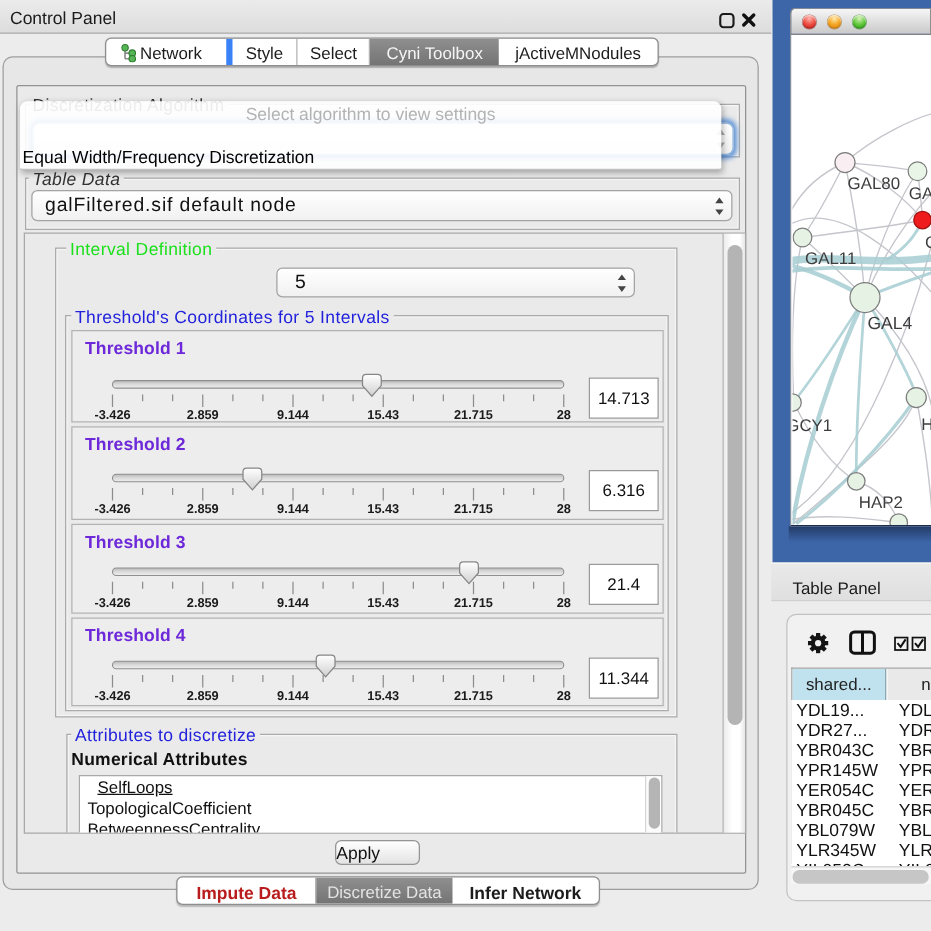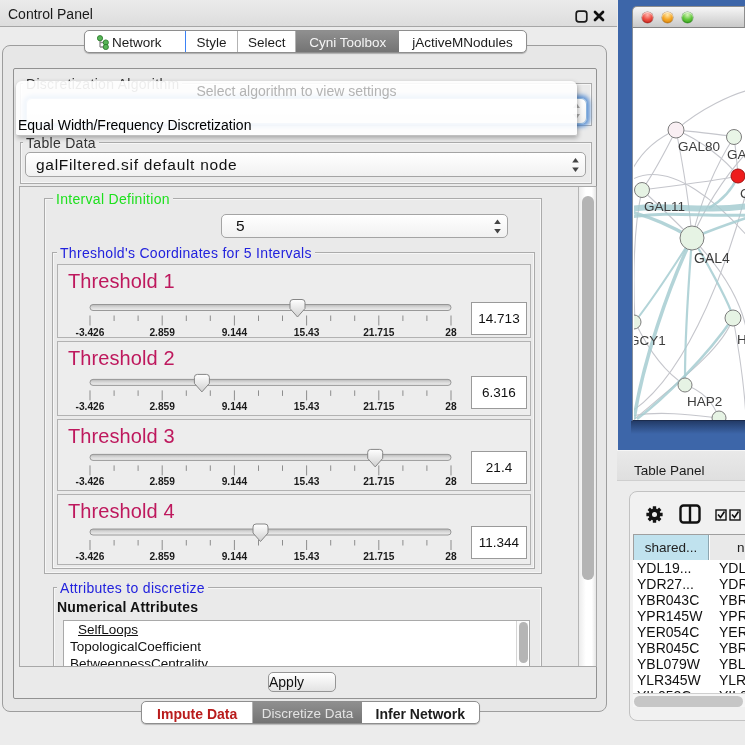--- a/index.html
+++ b/index.html
@@ -6,41 +6,41 @@
 html,body { width:745px; height:745px; }
 body { font-family:"Liberation Sans",sans-serif; background:#ececec; position:relative; overflow:hidden; }
 .abs { position:absolute; }
 .grp { position:absolute; border:1px solid #ababab; box-shadow:inset 0 0 0 1px rgba(255,255,255,0.55); }
 .grplbl { position:absolute; font-size:14px; letter-spacing:0.3px; color:#333; background:#eaeaea; padding:0 3px; line-height:14px; }
 .combo { position:absolute; background:linear-gradient(#ffffff,#f1f1f1); border:1px solid #a4a4a4; border-radius:5px; font-size:15.5px; letter-spacing:0.7px; color:#111; }
 .combo .tx { position:absolute; left:10px; top:3px; }
 .stepper { position:absolute; right:5px; top:3px; }
 .vfield { position:absolute; width:56px; height:33px; background:#fff; border:1px solid #9a9a9a; font-size:13.5px; color:#111; text-align:center; line-height:31px; }
 .blk { position:absolute; left:57px; width:474px; background:#ededed; border:1px solid #b2b2b2; }
-.blklbl { position:absolute; left:10px; top:5px; font-weight:normal; font-size:20px; letter-spacing:0.1px; color:#be185d; }
+.blklbl { position:absolute; left:10px; top:5px; font-weight:bold; font-size:14px; letter-spacing:0.1px; color:#6d28d9; }
 </style>
 </head>
 <body>
 
 <div class="abs" style="left:0;top:0;width:617px;height:27px;background:linear-gradient(#ebebeb,#dddddd);border-bottom:1px solid #a6a6a6;">
   <span style="position:absolute;left:8px;top:6px;font-size:14px;color:#1a1a1a;">Control Panel</span>
   <svg class="abs" style="left:575px;top:10px" width="13" height="13" viewBox="0 0 13 13">
       <rect x="1.2" y="1.2" width="10.6" height="10.6" rx="2.6" fill="none" stroke="#1a1a1a" stroke-width="1.7"></rect>
     </svg>
   <svg class="abs" style="left:592px;top:9px" width="14" height="14" viewBox="0 0 14 14">
       <path d="M3 3 L11 11 M11 3 L3 11" stroke="#111" stroke-width="2.7" stroke-linecap="round"></path>
     </svg>
 </div>
 
 <div class="abs" style="left:2px;top:45px;width:605px;height:667px;background:#e7e7e7;border:1px solid #9d9d9d;border-radius:8px;"></div>
 
 <div class="abs" style="left:13px;top:68px;width:584px;height:631px;background:#eaeaea;border:1px solid #929292;border-radius:2px;"></div>
 
 <div class="abs" style="left:84px;top:30px;width:443px;height:23px;background:#ffffff;border:1px solid #8e8e8e;border-radius:5px;box-shadow:0 1px 1px rgba(0,0,0,0.25);overflow:hidden;display:flex;">
-  <div style="width:104px;border-right:1px solid #3b82f6;position:relative;">
+  <div style="width:104px;border-right:5px solid #3b82f6;position:relative;">
     <svg class="abs" style="left:12px;top:4px" width="12" height="15" viewBox="0 0 12 15">
         <path d="M3 4 L3 12 M3 7.5 L8.5 7.5 M3 12 L8.5 12" stroke="#8a8a8a" stroke-width="1.3" fill="none"></path>
         <circle cx="3" cy="3.2" r="2.6" fill="#57b557" stroke="#2e7d2e" stroke-width="0.9"></circle>
         <circle cx="8.8" cy="7.5" r="2.6" fill="#57b557" stroke="#2e7d2e" stroke-width="0.9"></circle>
         <circle cx="8.8" cy="12" r="2.6" fill="#57b557" stroke="#2e7d2e" stroke-width="0.9"></circle>
       </svg>
     <span style="position:absolute;left:27px;top:3.5px;font-size:13.5px;color:#1c1c1c;">Network</span>
   </div>
   <div style="width:54px;border-right:1px solid #b3b3b3;text-align:center;font-size:13.5px;color:#1c1c1c;padding-top:3.5px;">Style</div>
   <div style="width:60px;border-right:1px solid #b3b3b3;text-align:center;font-size:13.5px;color:#1c1c1c;padding-top:3.5px;">Select</div>
@@ -51,21 +51,21 @@
 <div class="grp" style="left:20px;top:83px;width:572px;height:43px;"></div>
 <div class="grplbl" style="left:23px;top:77px;">Discretization Algorithm</div>
 <div class="abs" style="left:26px;top:98px;width:561px;height:26px;border-radius:6px;background:linear-gradient(#ffffff,#f0f0f0);border:1px solid #8bb4dd;box-shadow:0 0 4px 2.5px rgba(75,135,210,0.85);">
  <svg class="stepper" width="9" height="18" viewBox="0 0 9 18">
       <path d="M4.5 1 L8 6 L1 6 Z" fill="#aaa"></path>
       <path d="M4.5 17 L1 12 L8 12 Z" fill="#aaa"></path>
     </svg>
 </div>
 
 <div class="grp" style="left:20px;top:142px;width:572px;height:42px;"></div>
-<div class="grplbl" style="left:23px;top:136px;">Table Data</div>
+<div class="grplbl" style="left:23px;top:136px;font-style:italic;">Table Data</div>
 <div class="combo" style="left:25px;top:152px;width:561px;height:25px;">
   <span class="tx">galFiltered.sif default node</span>
   <svg class="stepper" width="9" height="18" viewBox="0 0 9 18">
       <path d="M4.5 2 L7.8 6.5 L1.2 6.5 Z" fill="#444"></path>
       <path d="M4.5 16 L1.2 11.5 L7.8 11.5 Z" fill="#444"></path>
     </svg>
 </div>
 
 <div class="abs" style="left:19px;top:186px;width:578px;height:481px;border:1px solid #a8a8a8;"></div>
 

